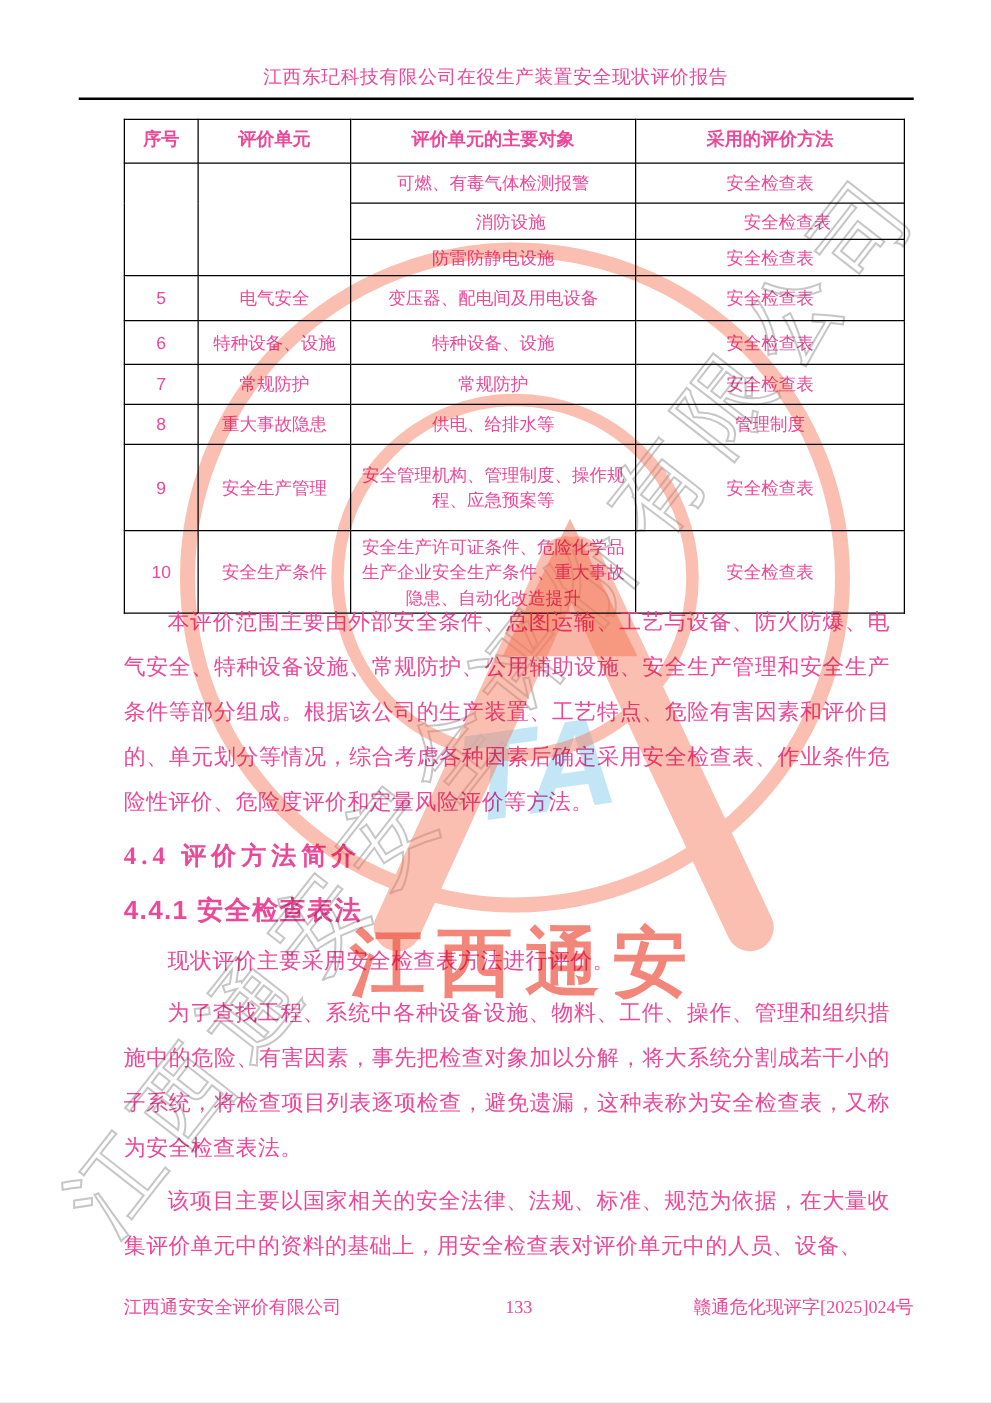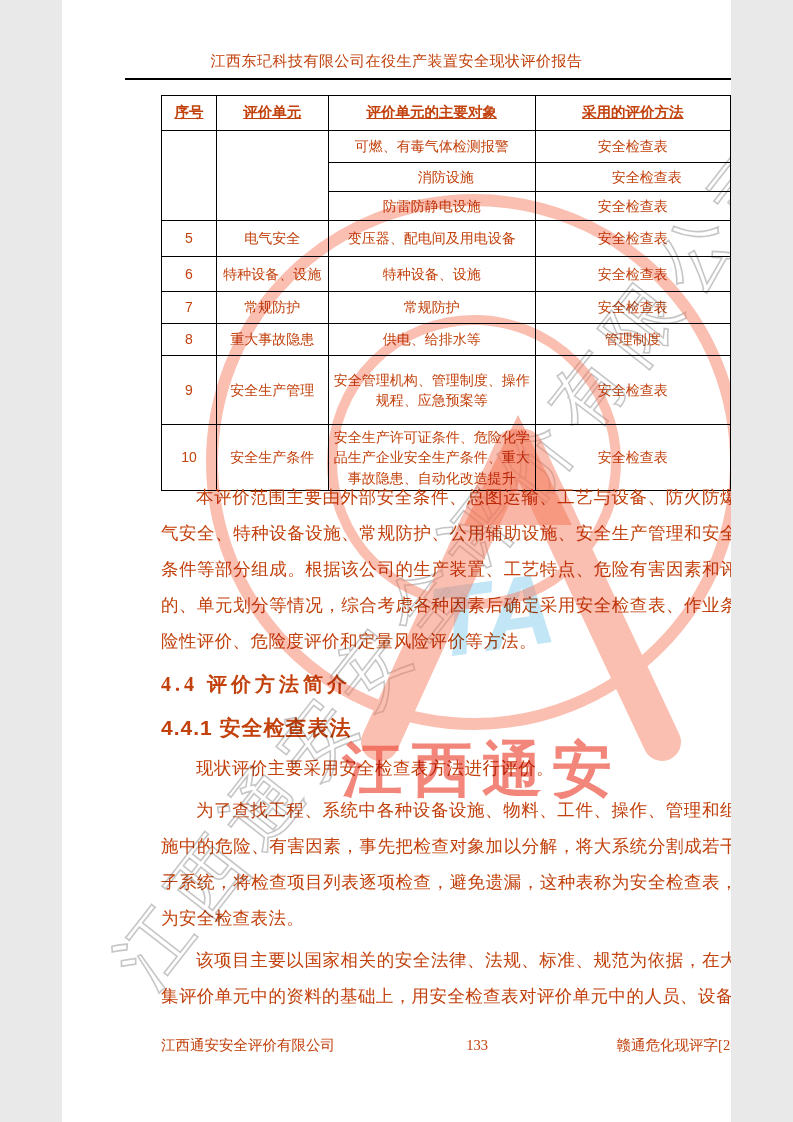--- a/index.html
+++ b/index.html
@@ -1,33 +1,33 @@
 <!DOCTYPE html>
 <html><head>
 <meta charset="utf-8">
 <style>
   html,body{margin:0;padding:0;background:#e9e9e9;}
   .page{
-    position:relative;width:669px;height:1122px;margin:0 auto;
+    position:relative;width:793px;height:1122px;margin:0 auto;
     background:#ffffff;overflow:hidden;
     font-family:"Liberation Serif","DejaVu Serif",serif;
-    color:#c2410c;
+    color:#ec4899;
   }
   
   .doc-header{position:absolute;top:52px;left:0;width:100%;text-align:center;
     font-size:15px;letter-spacing:0.5px;}
   .header-rule{position:absolute;top:78px;left:63px;width:668px;border-top:2px solid #000;}
   
   .eval-table{position:absolute;top:95px;left:99px;border-collapse:collapse;table-layout:fixed;}
   .eval-table th,.eval-table td{
     border:1px solid #000;text-align:center;vertical-align:middle;
     font-size:14px;padding:1px 4px;line-height:1.45;
     font-family:"Liberation Sans","DejaVu Sans",sans-serif;
   }
-  .eval-table th{font-weight:bold;font-size:14.5px;height:32px;text-decoration:underline;}
+  .eval-table th{font-weight:bold;font-size:14.5px;height:32px;}
   .eval-table tbody tr:nth-child(1) td{height:29px;}
   .eval-table tbody tr:nth-child(2) td{height:26px;padding-left:32px;}
   .eval-table tbody tr:nth-child(3) td{height:26px;}
   .eval-table tbody tr:nth-child(4) td{height:33px;}
   .eval-table tbody tr:nth-child(5) td{height:32px;}
   .eval-table tbody tr:nth-child(6) td{height:29px;}
   .eval-table tbody tr:nth-child(7) td{height:29px;}
   .eval-table tbody tr:nth-child(8) td{height:66px;}
   .eval-table tbody tr:nth-child(9) td{height:63px;}
   

